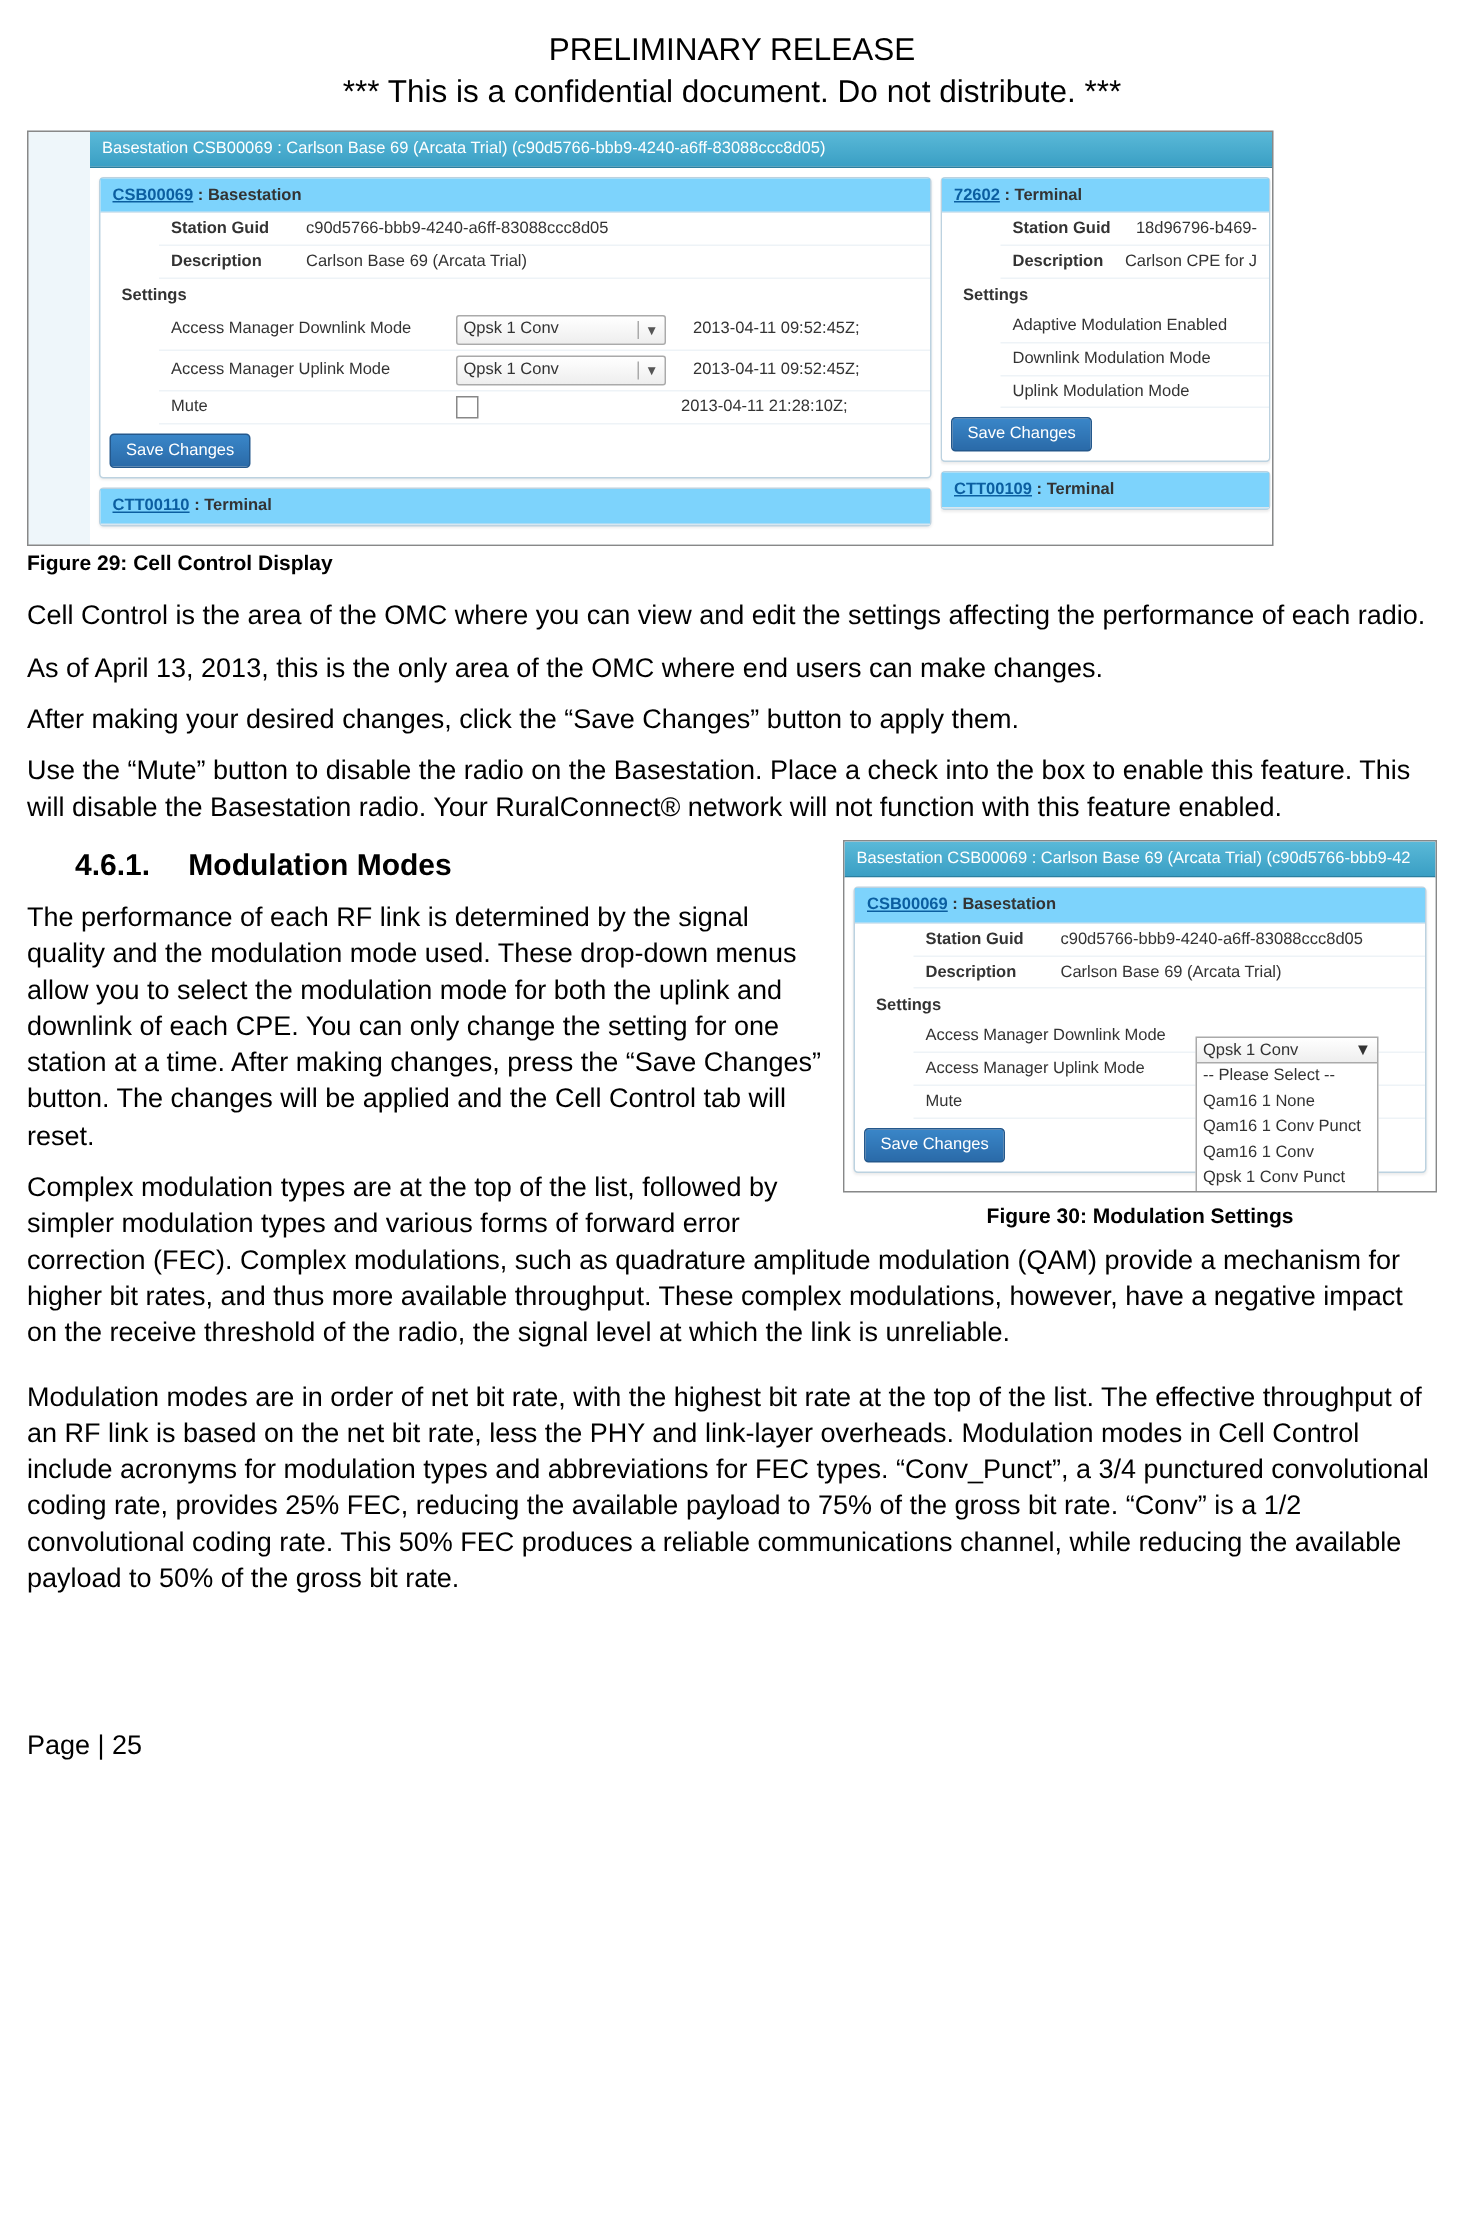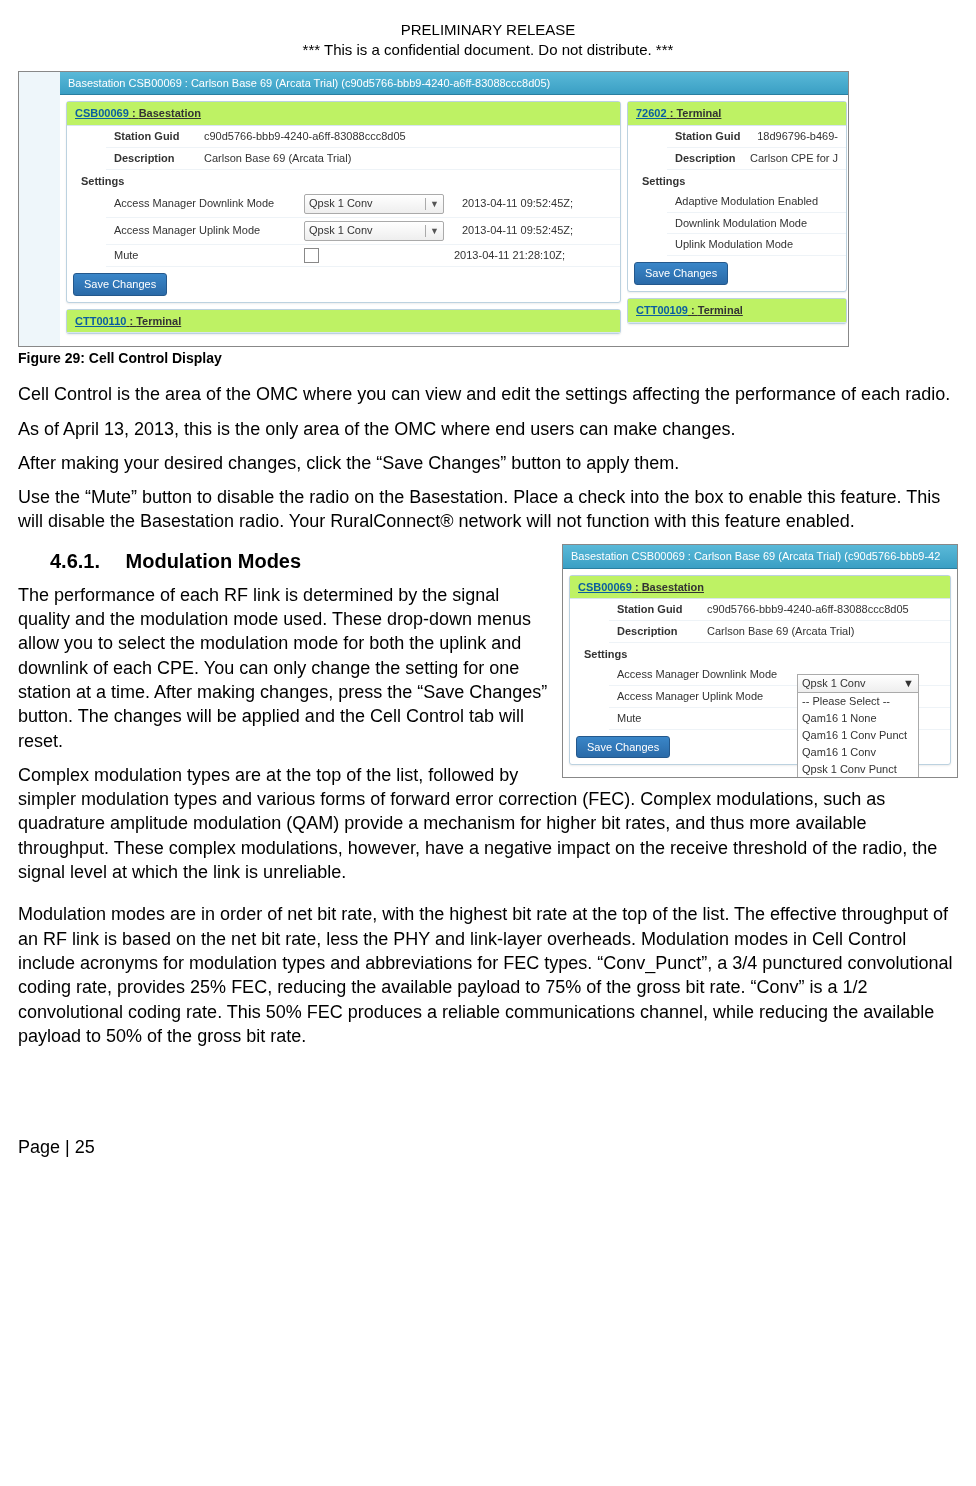--- a/index.html
+++ b/index.html
@@ -5,21 +5,21 @@
   body {
     font-family: Arial, Helvetica, sans-serif;
     font-size: 18px;
     line-height: 1.35;
     margin: 0;
     padding: 20px 18px;
     color: #000;
     max-width: 976px;
   }
   .header-block { text-align: center; margin-bottom: 10px; }
-  .header-line { font-size: 15px; }
+  .header-line { font-size: 21px; }
   
   .screenshot {
     border: 1px solid #888;
     background: #eef6fa;
     font-family: "Segoe UI", Arial, sans-serif;
     font-size: 11px;
     color: #333;
     overflow: hidden;
   }
   .ss29 { width: 788px; margin-top: 8px; padding-left: 41px; }
@@ -37,22 +37,21 @@
   .card {
     border: 1px solid #bcd2e0;
     border-radius: 3px;
     margin-bottom: 6px;
     background: #fff;
     box-shadow: 0 1px 2px rgba(0,0,0,0.08);
   }
   .card-head {
     padding: 4px 8px;
     border-bottom: 1px solid #d8e6ef;
-    background: #bef264;
-    text-decoration: underline;
+    background: #7dd3fc;
   }
   .card-head .linkid { color: #0b5ea0; text-decoration: underline; font-weight: bold; }
   .card-head .sep { font-weight: bold; }
   .row {
     display: flex;
     padding: 3px 8px;
     border-bottom: 1px solid #eef3f7;
     align-items: center;
     white-space: nowrap;
     margin-left: 39px;
@@ -262,20 +261,21 @@
         <div class="row">
           <span class="k" style="width:180px">Access Manager Uplink Mode</span>
         </div>
         <div class="row">
           <span class="k" style="width:180px">Mute</span>
         </div>
         <div class="btn-save">Save Changes</div>
       </div>
     </div>
   </div>
+  <div class="fig30-caption">Figure 30: Modulation Settings</div>
 </div>
 
 <div class="section-head">
   <span class="sec-num">4.6.1.</span>
   <span>Modulation Modes</span>
 </div>
 
 <div class="para">The performance of each RF link is determined by the signal quality and the modulation mode used. These drop-down menus allow you to select the modulation mode for both the uplink and downlink of each CPE. You can only change the setting for one station at a time. After making changes, press the “Save Changes” button. The changes will be applied and the Cell Control tab will reset.</div>
 <div class="para">
   <span>Complex modulation types are at the top of the list, followed by simpler modulation types and various forms of forward error correction (FEC). Complex </span><span>modulations, such as quadrature amplitude modulation (QAM) provide a mechanism for higher bit rates, and thus more available throughput. These complex modulations, however, have a negative impact on the receive threshold of the radio, the signal level at which the link is unreliable.</span>

